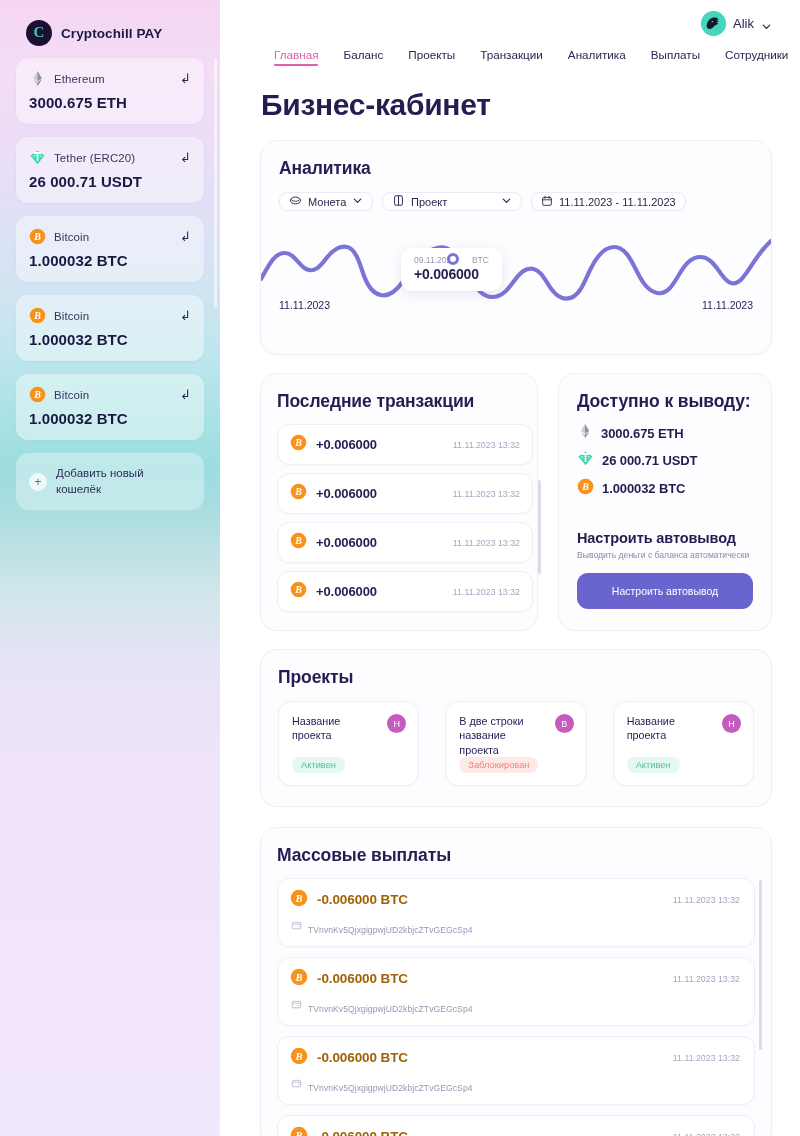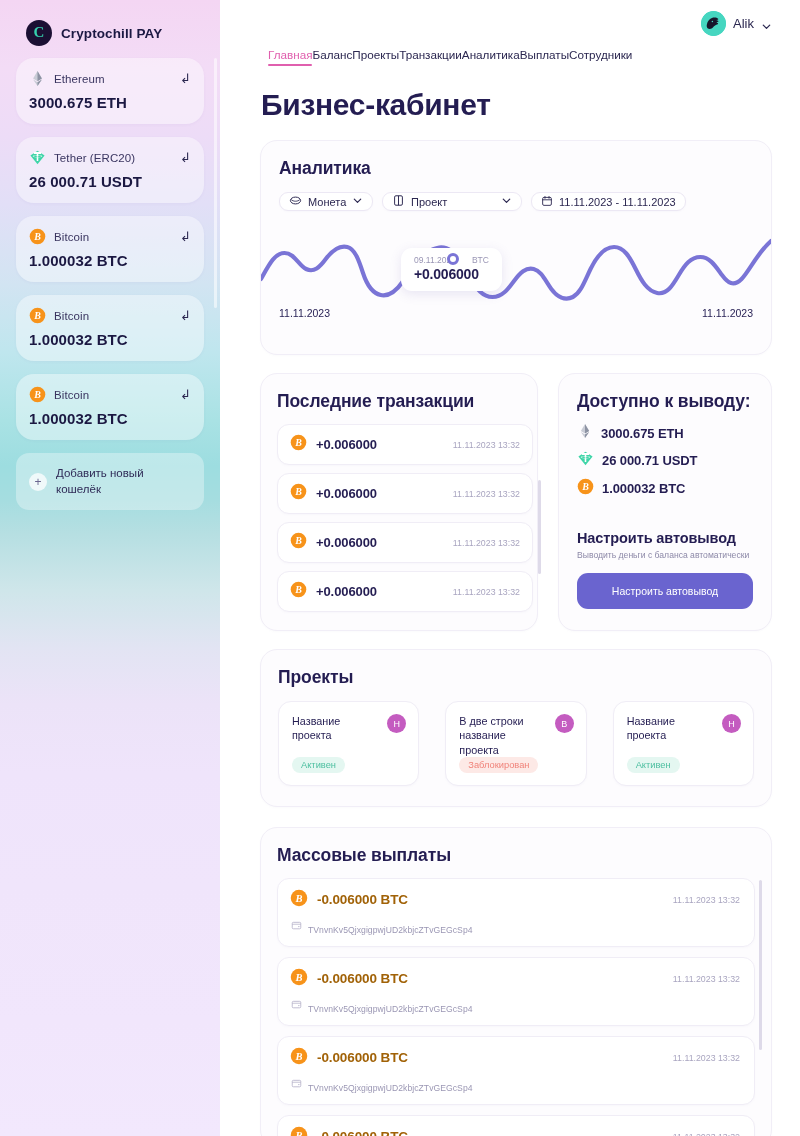--- a/index.html
+++ b/index.html
@@ -55,21 +55,21 @@
     font-family: "Liberation Serif", serif;
     line-height: 1; margin-top: -1px;
   }
   .logo-text {
     font-size: 13.5px; font-weight: 700; color: #1b1842; letter-spacing: .1px;
   }
 
   .wallets { padding: 10px 16px 0 16px; display: flex; flex-direction: column; gap: 13px; }
   .wallet-card {
     background: rgba(255,255,255,0.42);
-    border-radius: 18px;
+    border-radius: 12px;
     padding: 12px 13px 13px 13px;
     position: relative;
     box-shadow: 0 1px 3px rgba(120,110,170,0.06);
   }
   .wallet-top { display: flex; align-items: center; gap: 8px; }
   .wallet-name { font-size: 11.5px; color: #3a3560; font-weight: 400; flex: 1; letter-spacing: .1px; }
   .wallet-amount { font-size: 15px; font-weight: 700; color: #1b1842; margin-top: 7px; letter-spacing: .1px; }
   .wallet-arrow { font-size: 13px; color: #2b2750; line-height: 1; }
 
   .coin-ico { width: 17px; height: 17px; flex: 0 0 17px; display:block; }
@@ -110,22 +110,22 @@
   .avatar {
     width: 25px; height: 25px; border-radius: 50%;
     background: #46d6c0;
     display: flex; align-items: center; justify-content: center;
     overflow: hidden; flex: 0 0 25px;
   }
   .user-name { font-size: 13px; color: #2b2750; font-weight: 400; }
   .chev { width: 11px; height: 11px; }
 
   .tabs {
-    display: flex; align-items: flex-end;
-    padding-top: 12px; margin-left: 8px;
+    display: flex; gap: 25px; align-items: flex-end;
+    padding-top: 12px; margin-left: 14px;
   }
   .tab {
     font-size: 11.7px; color: #2b2750; padding-bottom: 5px; cursor: pointer;
     position: relative; white-space: nowrap;
   }
   .tab.active { color: #e05fae; }
   .tab.active::after {
     content: ""; position: absolute; left: 0; right: 0; bottom: 0;
     height: 1.6px; background: #e05fae; border-radius: 1px;
   }
@@ -153,21 +153,21 @@
     box-shadow: 0 1px 2px rgba(140,130,180,0.04);
   }
   .chip.w1 { width: 94px; }
   .chip.w2 { width: 140px; }
   .chip .lbl { flex: 1; }
   .chip svg { flex: 0 0 auto; }
 
   .chart-wrap { position: relative; margin: 0 -18px; height: 128px; }
   .chart-wrap svg.line { display: block; width: 100%; height: 100px; position: absolute; top: 8px; left: 0; }
   .chart-dates {
-    position: absolute; bottom: 20px; left: 18px; right: 18px;
+    position: absolute; bottom: 28px; left: 18px; right: 18px;
     display: flex; justify-content: space-between;
     font-size: 10.5px; color: #241d52; font-weight: 500;
   }
   .tooltip {
     position: absolute; left: 140px; top: 37px;
     background: #fff; border-radius: 11px; padding: 7px 13px 9px 13px;
     box-shadow: 0 3px 12px rgba(120,105,180,0.16);
     min-width: 92px; z-index: 4;
   }
   .tt-row { display: flex; justify-content: space-between; gap: 16px; font-size: 8.5px; color: #9a96b5; }

